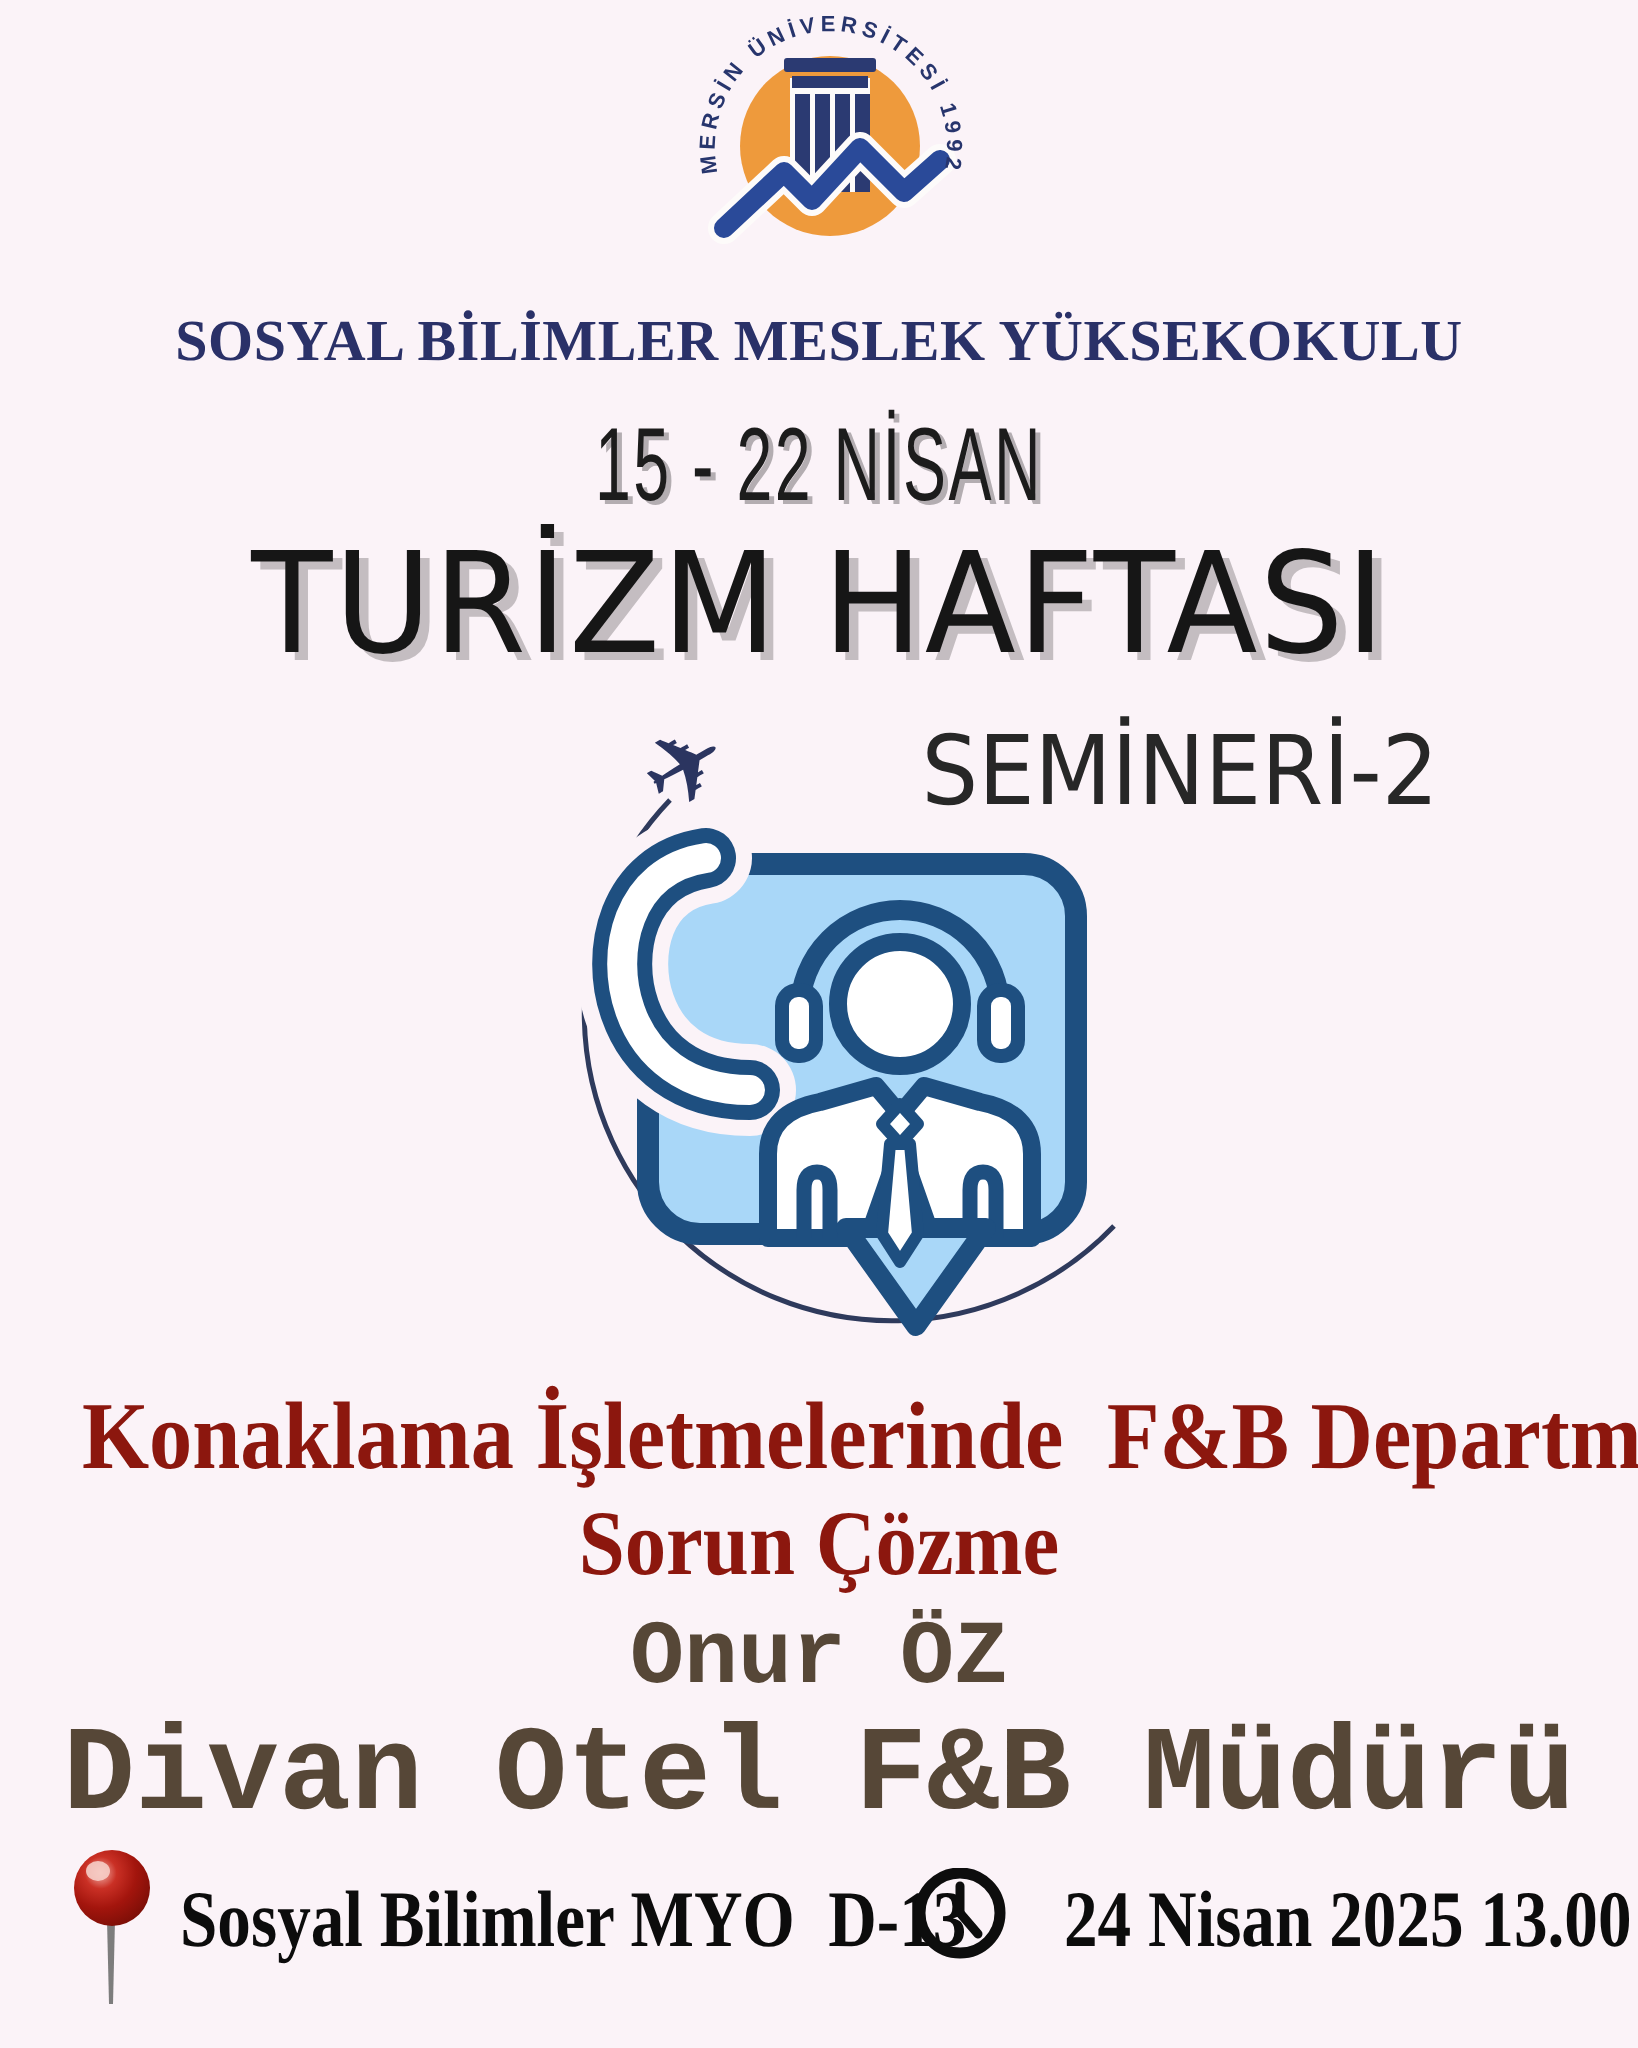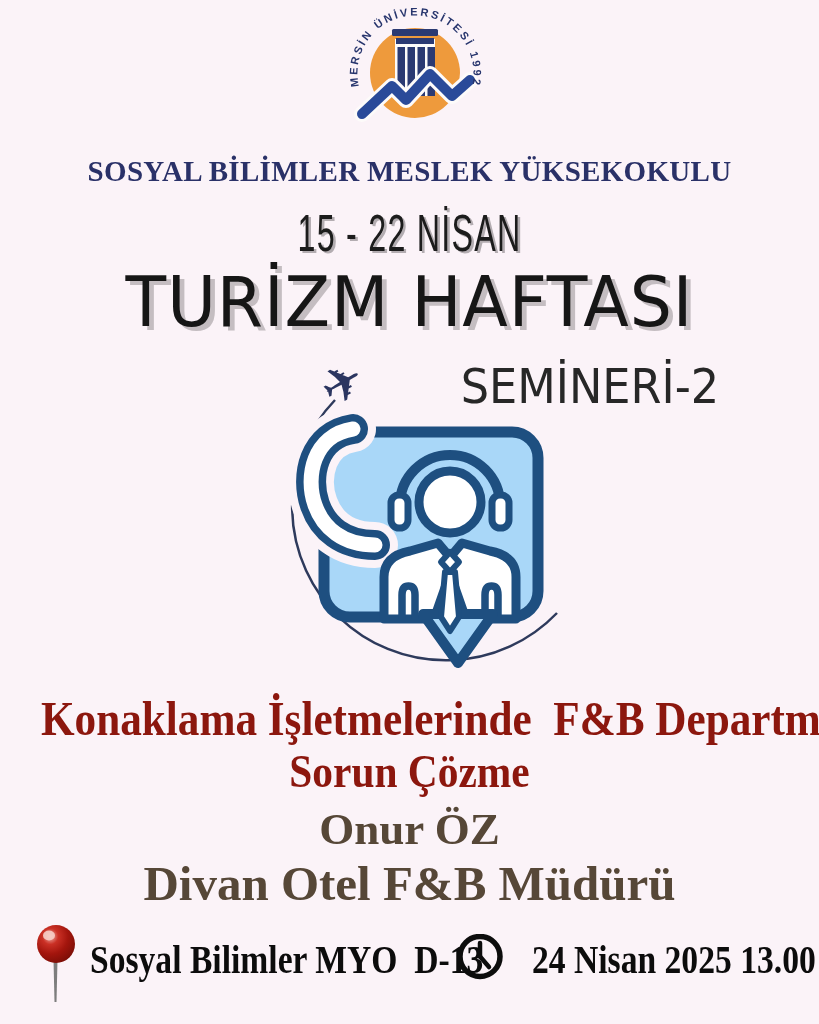--- a/index.html
+++ b/index.html
@@ -23,23 +23,23 @@
     letter-spacing:1px;text-shadow:5px 4px 0 rgba(160,154,157,.6);
   }
   .subtitle{
     top:358px;left:420px;width:340px;text-align:center;
     font-family:"DejaVu Sans",sans-serif;font-weight:400;font-size:48px;
     color:#272727;transform:scaleX(.93);transform-origin:center;
   }
   .red{color:#8c170e;font-weight:bold;}
   .red1{top:694px;font-size:48px;transform:scaleX(.9);transform-origin:center;}
   .red2{top:748px;font-size:46px;transform:scaleX(.9);transform-origin:center;}
-  .brown{color:#564737;font-weight:bold;}
+  .brown{color:#564737;font-weight:bold;font-family:Liberation Mono, monospace;}
   .name{top:806px;font-size:45px;}
-  .role{top:858px;font-size:49px;}
+  .role{top:858px;font-size:60px;}
   .foot{
     position:absolute;top:940px;font-weight:bold;font-size:40px;line-height:40px;
     color:#0c0c0c;white-space:pre;transform:scaleX(.84);transform-origin:left center;
   }
   svg{display:block;}
   .abs{position:absolute;}
 </style>
 </head>
 <body>
 

